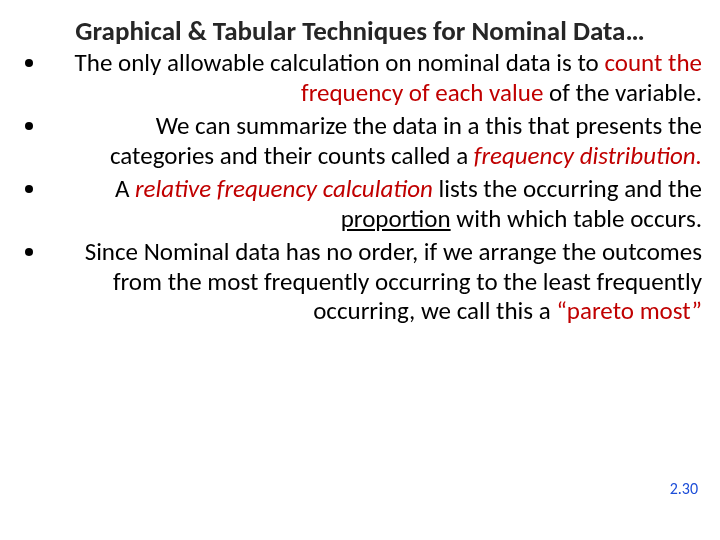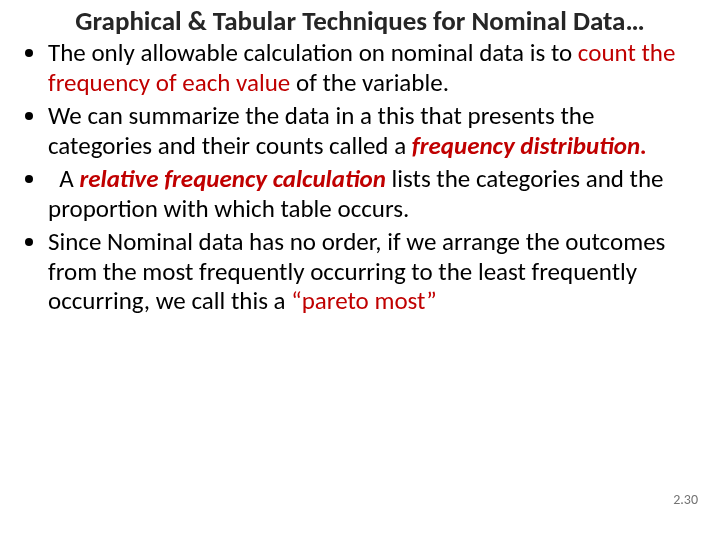--- a/index.html
+++ b/index.html
@@ -10,50 +10,51 @@
     background: #ffffff;
     font-family: Calibri, "Segoe UI", Arial, sans-serif;
     color: #000000;
     overflow: hidden;
   }
   .slide {
     position: relative;
     width: 720px;
     height: 540px;
     box-sizing: border-box;
-    padding: 6px 18px 0 18px;
+    padding: 16px 18px 0 18px;
   }
   h1.title {
     margin: 0 0 2px 0;
     text-align: center;
     font-weight: 700;
     font-size: 27px;
     line-height: 1.12;
     color: #262626;
   }
   ul.body {
     margin: 0;
     padding-left: 30px;
     list-style: disc;
     font-size: 25px;
     line-height: 1.18;
   }
   ul.body > li {
     margin-bottom: 4px;
     font-weight: 400;
+    text-align: right;
   }
   .red { color: #c00000; }
-  .bi { font-style: italic; font-weight: 700; }
-  .ul { }
+  .bi { font-style: italic; font-weight: 400; }
+  .ul { text-decoration: underline; }
   .pagenum {
     position: absolute;
     right: 22px;
-    bottom: 32px;
-    font-size: 14px;
-    color: #737373;
+    bottom: 42px;
+    font-size: 16px;
+    color: #1d4ed8;
   }
   .lead-space::before {
     content: "\00a0";
   }
 </style>
 </head>
 <body>
 
 <div class="slide">
 
@@ -63,21 +64,21 @@
 
     <li>
       <span>The only allowable calculation on nominal data is to </span><span class="red">count the frequency of each value</span><span> of the variable.</span>
     </li>
 
     <li>
       <span>We can summarize the data in a this that presents the categories and their counts called a </span><span class="red bi">frequency distribution.</span>
     </li>
 
     <li class="lead-space">
-      <span>A </span><span class="red bi">relative frequency calculation</span><span> lists the categories and the </span><span class="ul">proportion</span><span> with which table occurs.</span>
+      <span>A </span><span class="red bi">relative frequency calculation</span><span> lists the occurring and the </span><span class="ul">proportion</span><span> with which table occurs.</span>
     </li>
 
     <li>
       <span>Since Nominal data has no order, if we arrange the outcomes from the most frequently occurring to the least frequently occurring, we call this a </span><span class="red">“pareto most”</span>
     </li>
 
   </ul>
 
   <div class="pagenum">2.30</div>
 </div>

